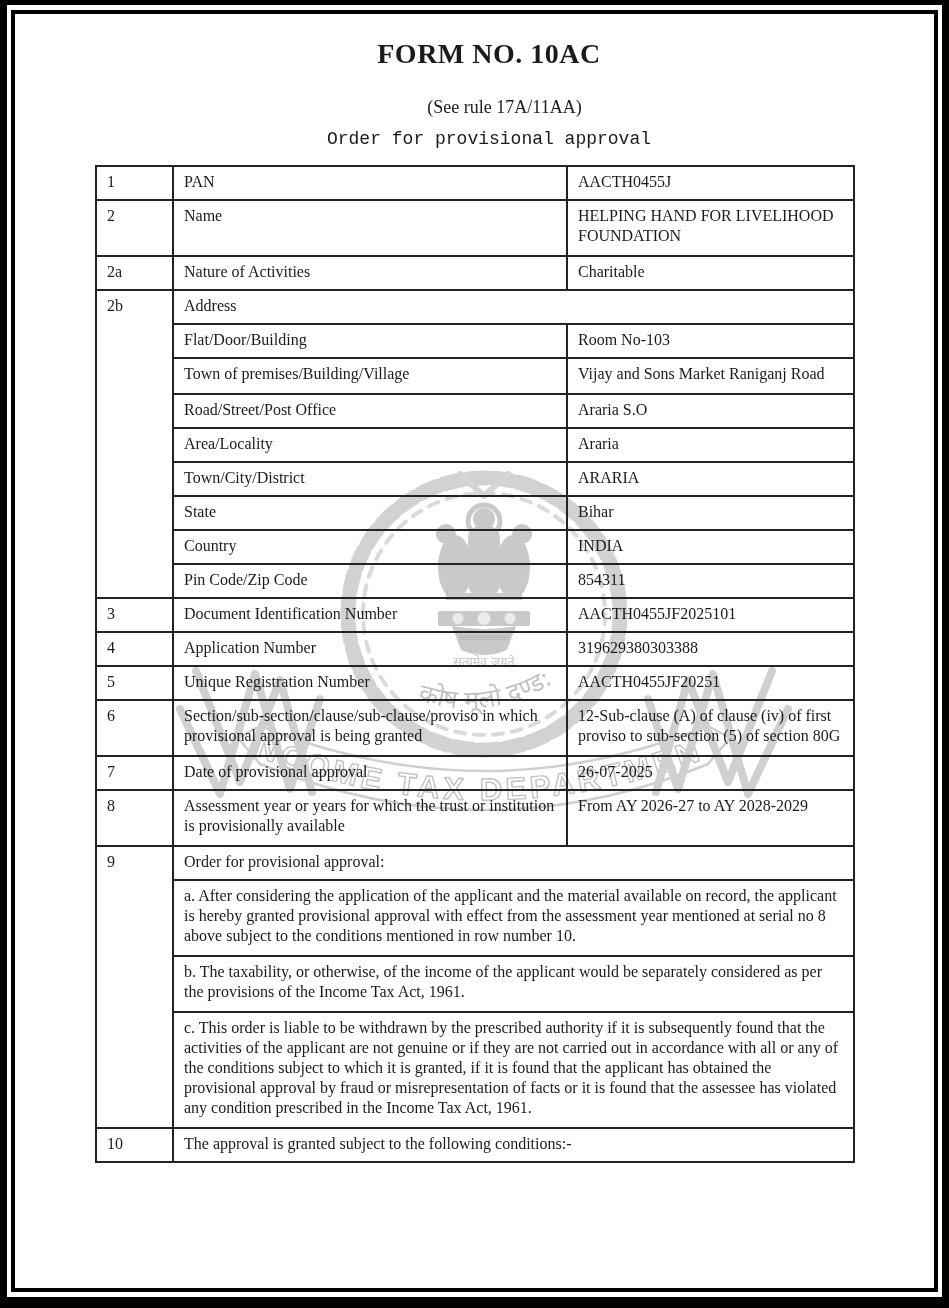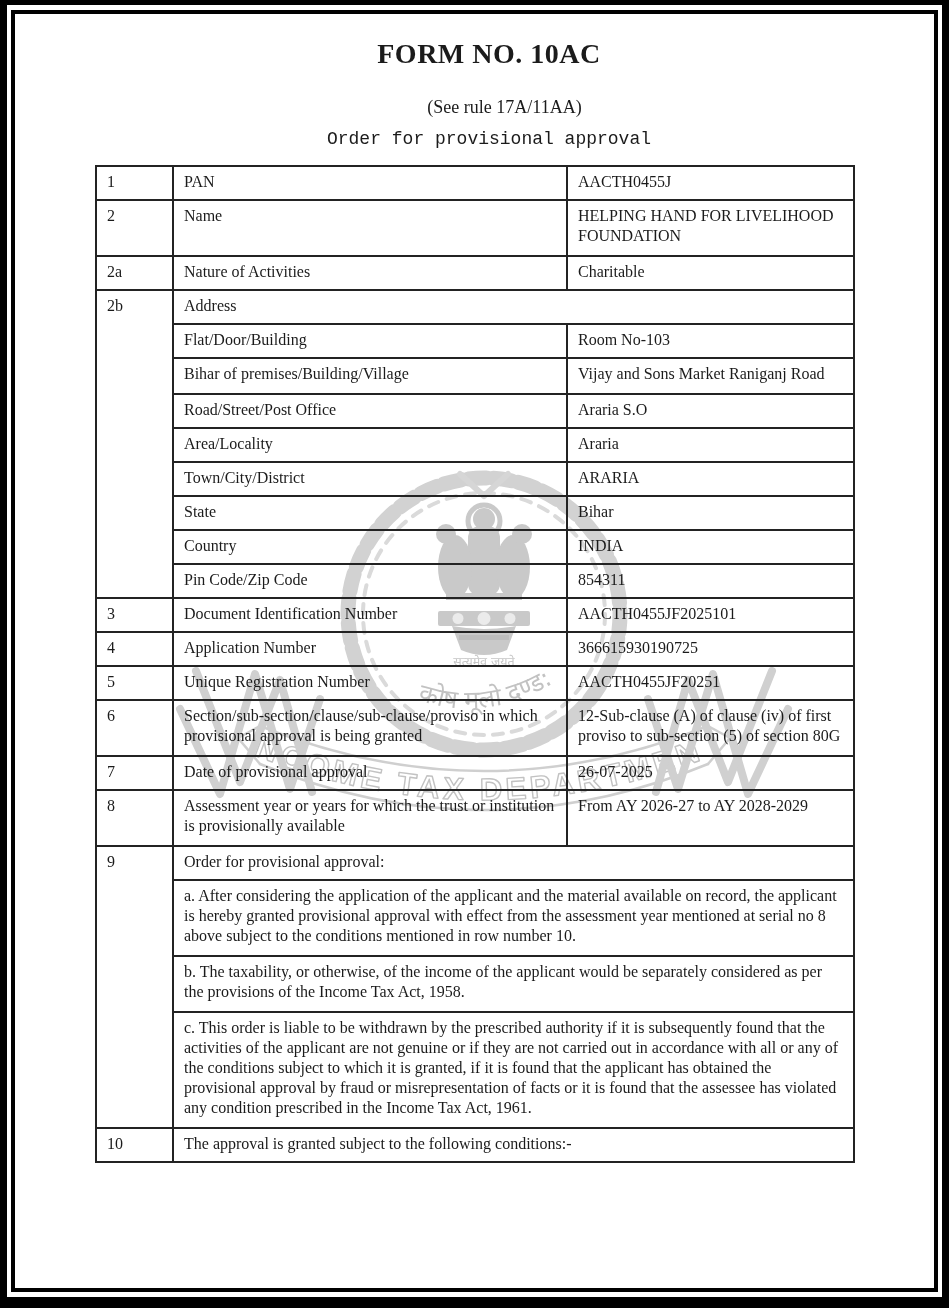--- a/index.html
+++ b/index.html
@@ -151,21 +151,21 @@
       </tr>
       <tr>
         <td class="sn" rowspan="9">2b</td>
         <td class="lbl" colspan="2">Address</td>
       </tr>
       <tr>
         <td class="lbl">Flat/Door/Building</td>
         <td class="val">Room No-103</td>
       </tr>
       <tr class="tall">
-        <td class="lbl">Bihar of premises/Building/Village</td>
+        <td class="lbl">Town of premises/Building/Village</td>
         <td class="val">Vijay and Sons Market Raniganj Road</td>
       </tr>
       <tr>
         <td class="lbl">Road/Street/Post Office</td>
         <td class="val">Araria S.O</td>
       </tr>
       <tr>
         <td class="lbl">Area/Locality</td>
         <td class="val">Araria</td>
       </tr>
@@ -186,21 +186,21 @@
         <td class="val">854311</td>
       </tr>
       <tr>
         <td class="sn">3</td>
         <td class="lbl">Document Identification Number</td>
         <td class="val">AACTH0455JF2025101</td>
       </tr>
       <tr>
         <td class="sn">4</td>
         <td class="lbl">Application Number</td>
-        <td class="val">366615930190725</td>
+        <td class="val">319629380303388</td>
       </tr>
       <tr>
         <td class="sn">5</td>
         <td class="lbl">Unique Registration Number</td>
         <td class="val">AACTH0455JF20251</td>
       </tr>
       <tr class="tall">
         <td class="sn">6</td>
         <td class="lbl">Section/sub-section/clause/sub-clause/proviso in which provisional approval is being granted</td>
         <td class="val">12-Sub-clause (A) of clause (iv) of first proviso to sub-section (5) of section 80G</td>
@@ -216,21 +216,21 @@
         <td class="val">From AY 2026-27 to AY 2028-2029</td>
       </tr>
       <tr>
         <td class="sn" rowspan="4">9</td>
         <td class="lbl" colspan="2">Order for provisional approval:</td>
       </tr>
       <tr class="tall">
         <td class="lbl" colspan="2">a. After considering the application of the applicant and the material available on record, the applicant is hereby granted provisional approval with effect from the assessment year mentioned at serial no 8 above subject to the conditions mentioned in row number 10.</td>
       </tr>
       <tr class="tall">
-        <td class="lbl" colspan="2">b. The taxability, or otherwise, of the income of the applicant would be separately considered as per the provisions of the Income Tax Act, 1958.</td>
+        <td class="lbl" colspan="2">b. The taxability, or otherwise, of the income of the applicant would be separately considered as per the provisions of the Income Tax Act, 1961.</td>
       </tr>
       <tr class="tall">
         <td class="lbl" colspan="2">c. This order is liable to be withdrawn by the prescribed authority if it is subsequently found that the activities of the applicant are not genuine or if they are not carried out in accordance with all or any of the conditions subject to which it is granted, if it is found that the applicant has obtained the provisional approval by fraud or misrepresentation of facts or it is found that the assessee has violated any condition prescribed in the Income Tax Act, 1961.</td>
       </tr>
       <tr>
         <td class="sn">10</td>
         <td class="lbl" colspan="2">The approval is granted subject to the following conditions:-</td>
       </tr>
     </tbody>
   </table>

